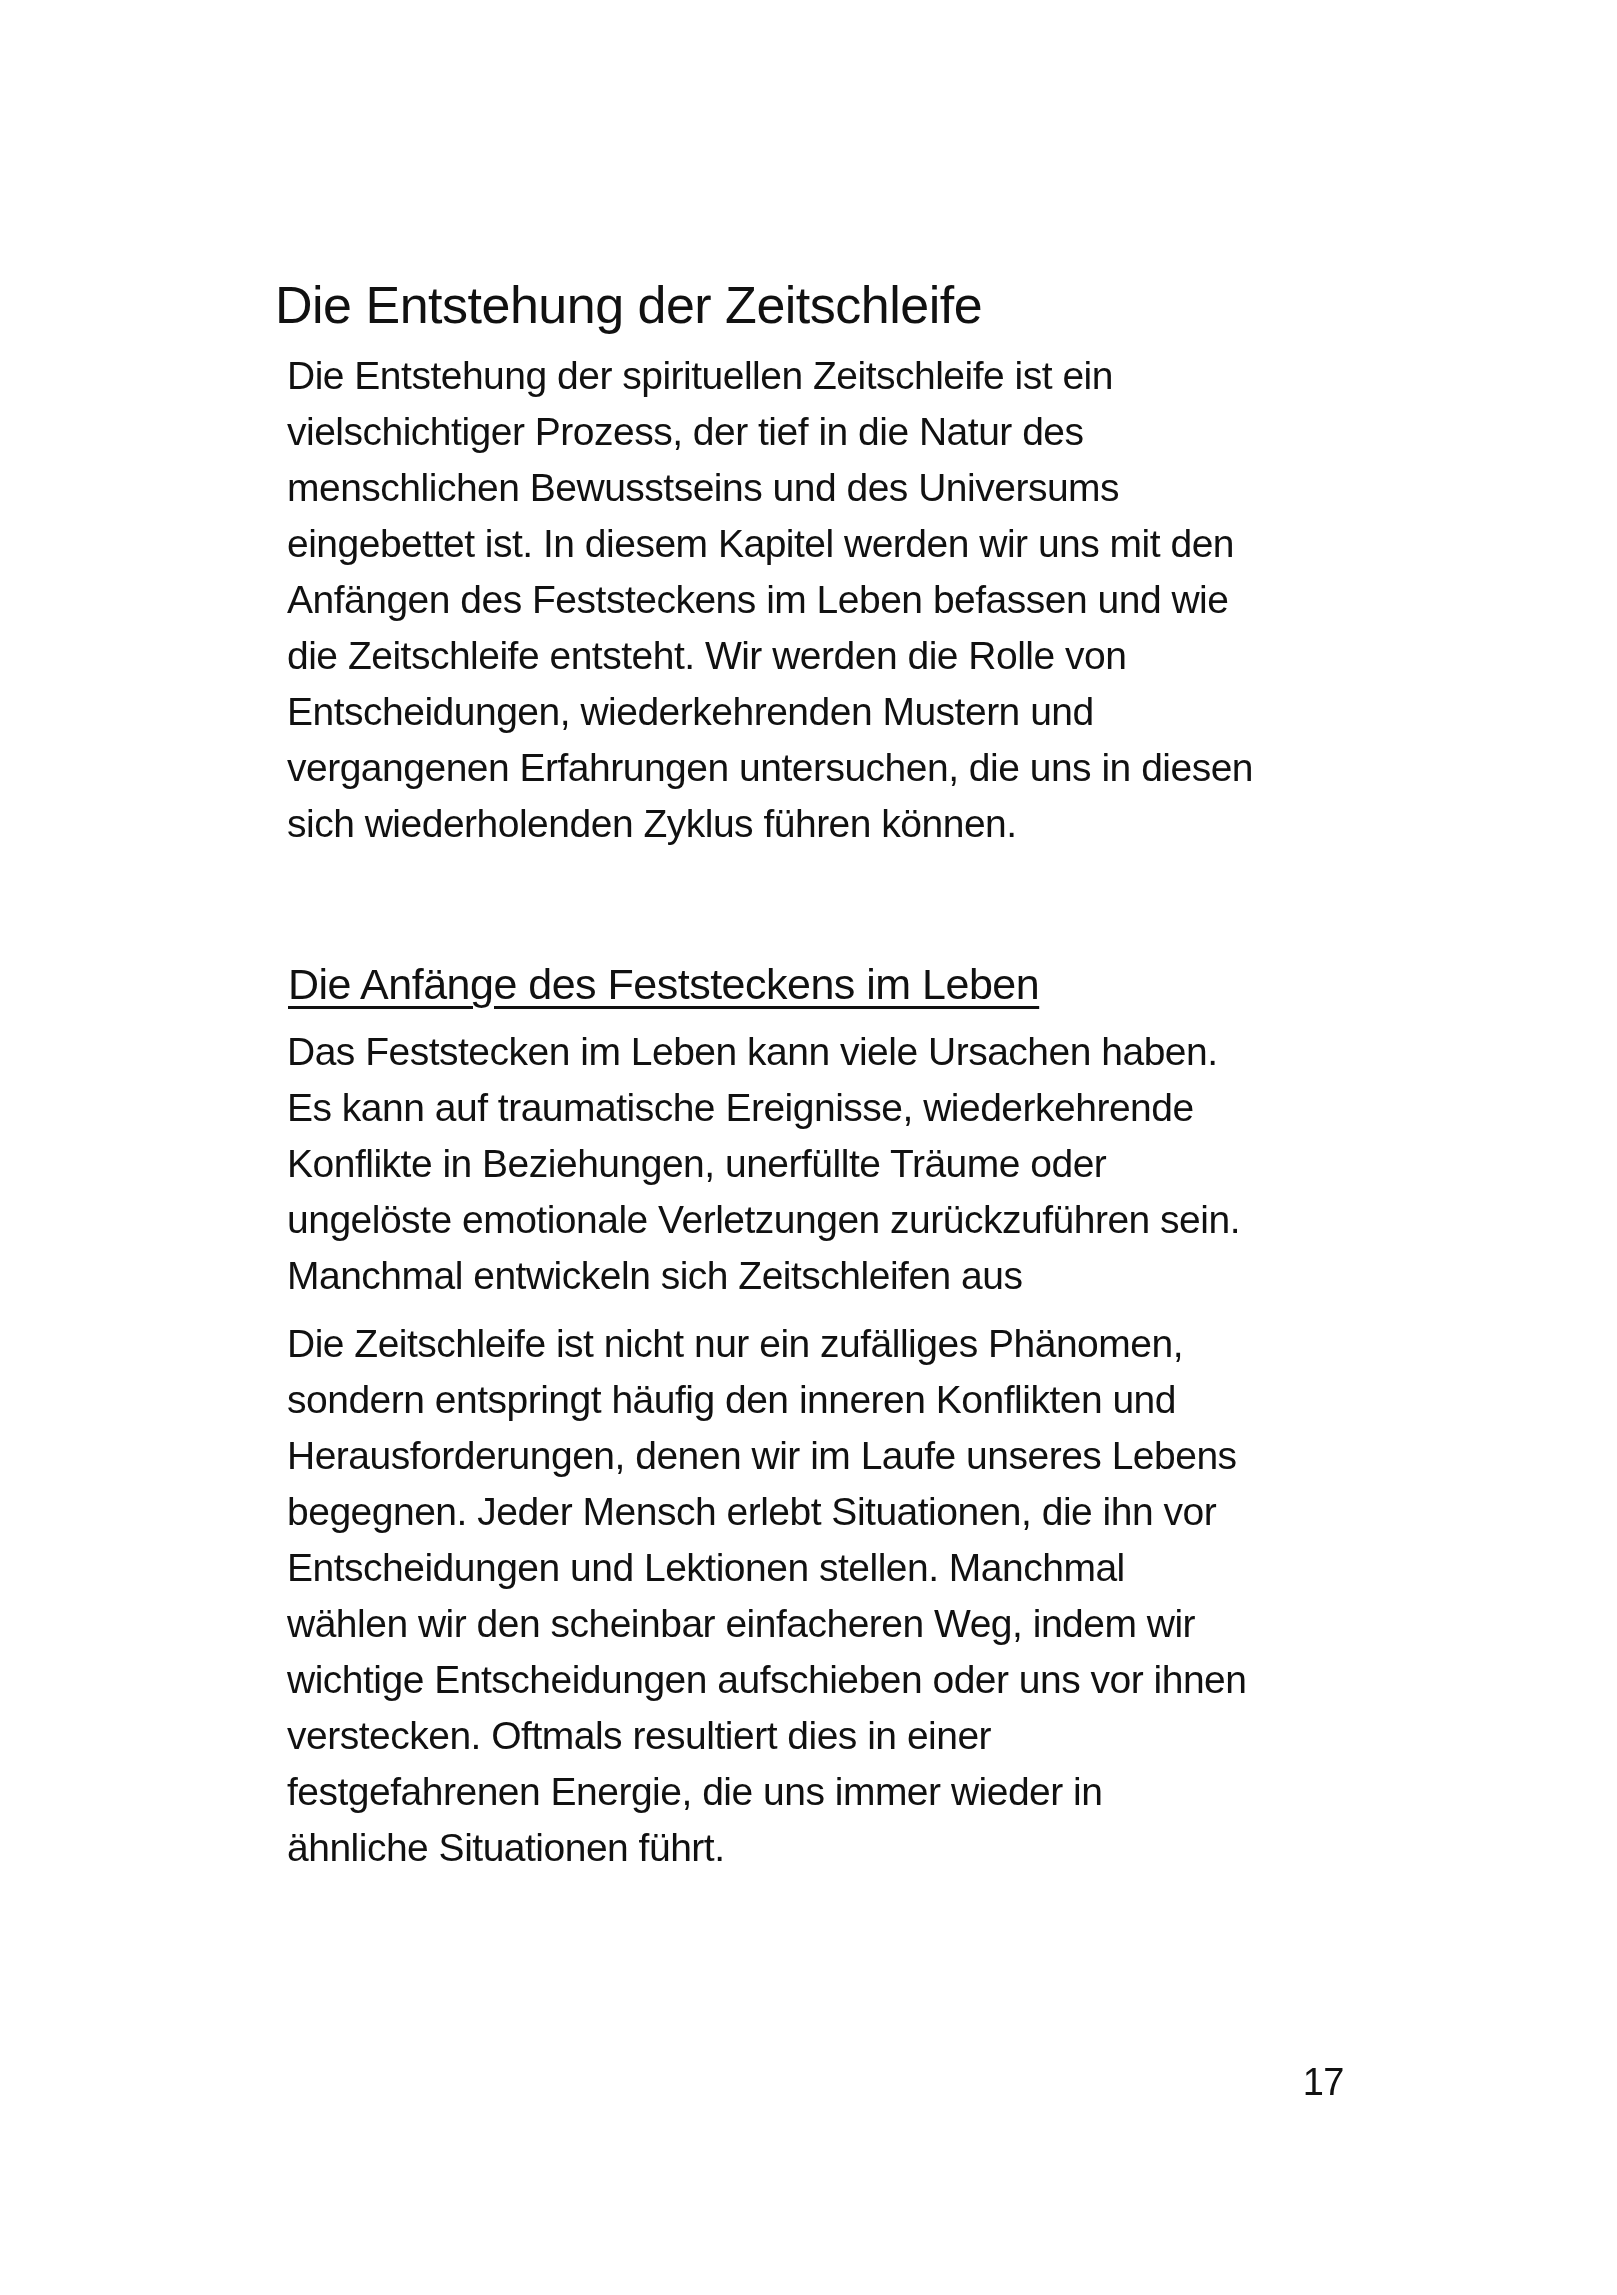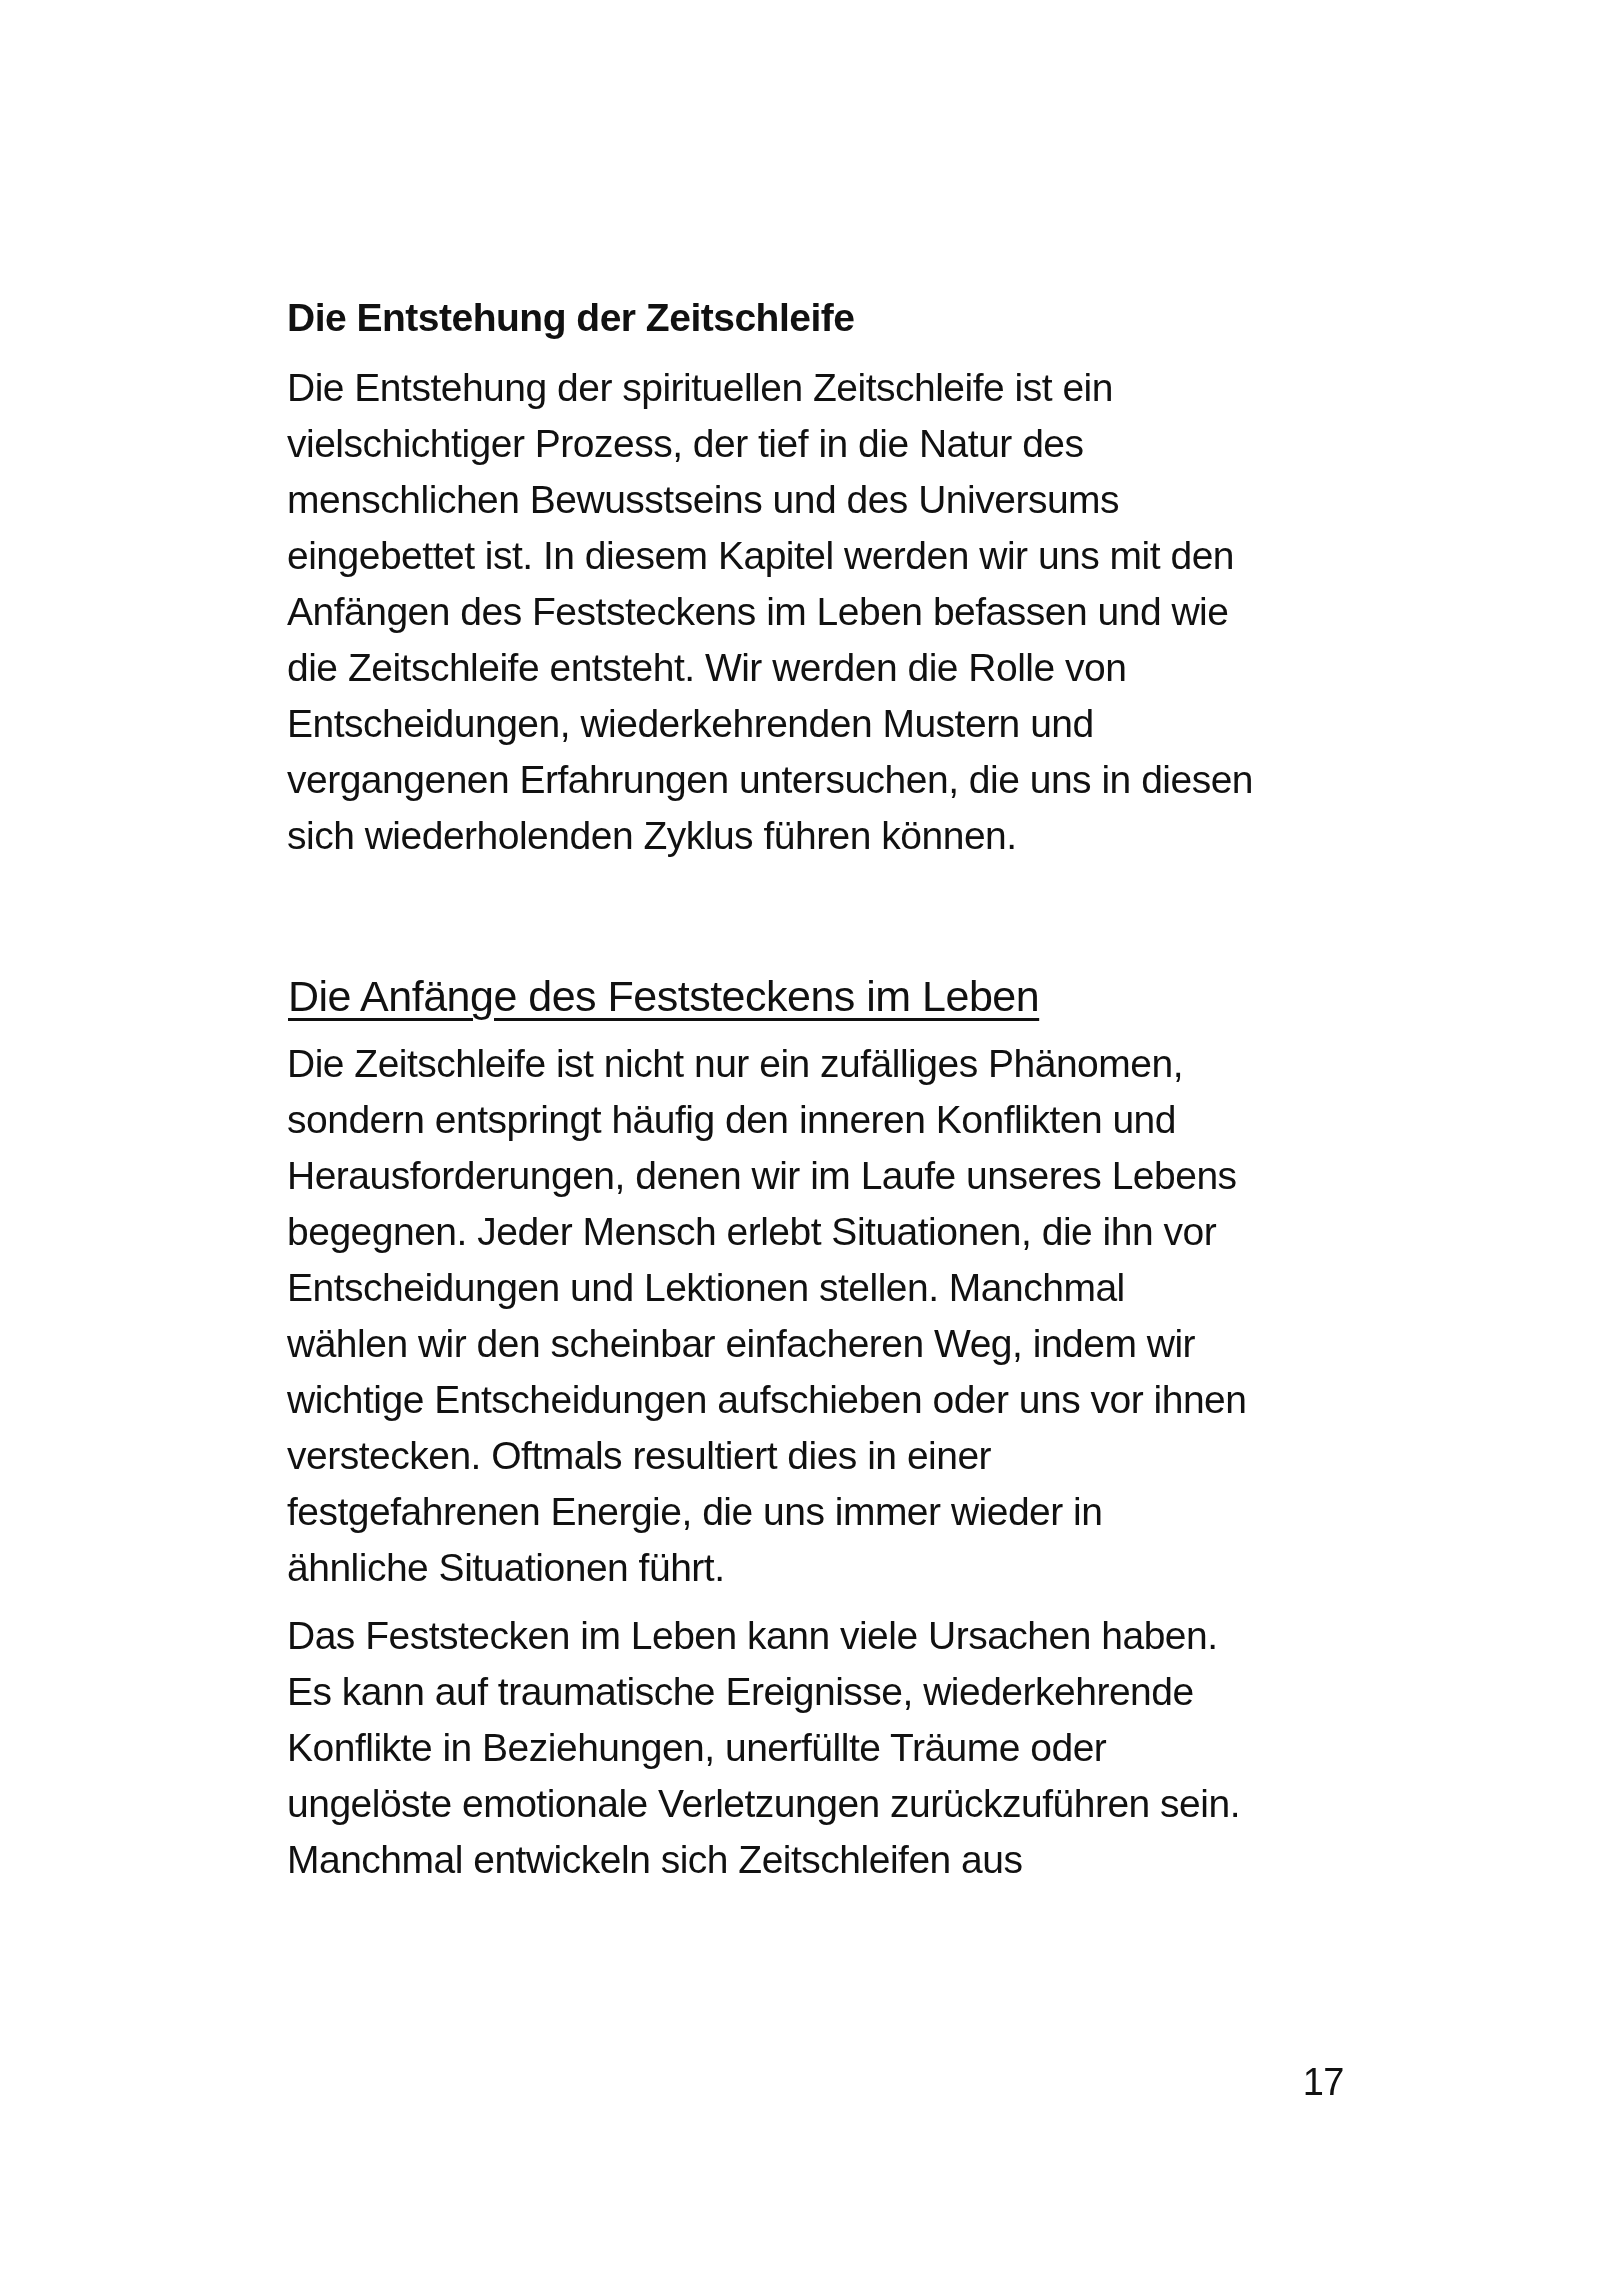--- a/index.html
+++ b/index.html
@@ -12,23 +12,23 @@
     width: 1618px;
     height: 2295px;
     background: #ffffff;
     box-sizing: border-box;
     padding: 275px 274px 0 275px;
     font-family: "Liberation Sans", "DejaVu Sans", sans-serif;
     color: #111111;
     overflow: hidden;
   }
   h1.chapter-title {
-    margin: 12px;
-    font-size: 39px;
-    font-weight: 700;
+    margin: 0;
+    font-size: 52px;
+    font-weight: 400;
     line-height: 61px;
     letter-spacing: -0.5px;
     white-space: nowrap;
   }
   p.body {
     margin: 12px;
     font-size: 39px;
     font-weight: 400;
     line-height: 56px;
     letter-spacing: -0.5px;
@@ -69,32 +69,32 @@
 menschlichen Bewusstseins und des Universums
 eingebettet ist. In diesem Kapitel werden wir uns mit den
 Anfängen des Feststeckens im Leben befassen und wie
 die Zeitschleife entsteht. Wir werden die Rolle von
 Entscheidungen, wiederkehrenden Mustern und
 vergangenen Erfahrungen untersuchen, die uns in diesen
 sich wiederholenden Zyklus führen können.</p>
 
   <h2 class="subheading">Die Anfänge des Feststeckens im Leben</h2>
 
+  <p class="body para3">Das Feststecken im Leben kann viele Ursachen haben.
+Es kann auf traumatische Ereignisse, wiederkehrende
+Konflikte in Beziehungen, unerfüllte Träume oder
+ungelöste emotionale Verletzungen zurückzuführen sein.
+Manchmal entwickeln sich Zeitschleifen aus</p>
+
   <p class="body para2">Die Zeitschleife ist nicht nur ein zufälliges Phänomen,
 sondern entspringt häufig den inneren Konflikten und
 Herausforderungen, denen wir im Laufe unseres Lebens
 begegnen. Jeder Mensch erlebt Situationen, die ihn vor
 Entscheidungen und Lektionen stellen. Manchmal
 wählen wir den scheinbar einfacheren Weg, indem wir
 wichtige Entscheidungen aufschieben oder uns vor ihnen
 verstecken. Oftmals resultiert dies in einer
 festgefahrenen Energie, die uns immer wieder in
 ähnliche Situationen führt.</p>
 
-  <p class="body para3">Das Feststecken im Leben kann viele Ursachen haben.
-Es kann auf traumatische Ereignisse, wiederkehrende
-Konflikte in Beziehungen, unerfüllte Träume oder
-ungelöste emotionale Verletzungen zurückzuführen sein.
-Manchmal entwickeln sich Zeitschleifen aus</p>
-
   <div class="page-number">17</div>
 </div>
 
 
 </body></html>

